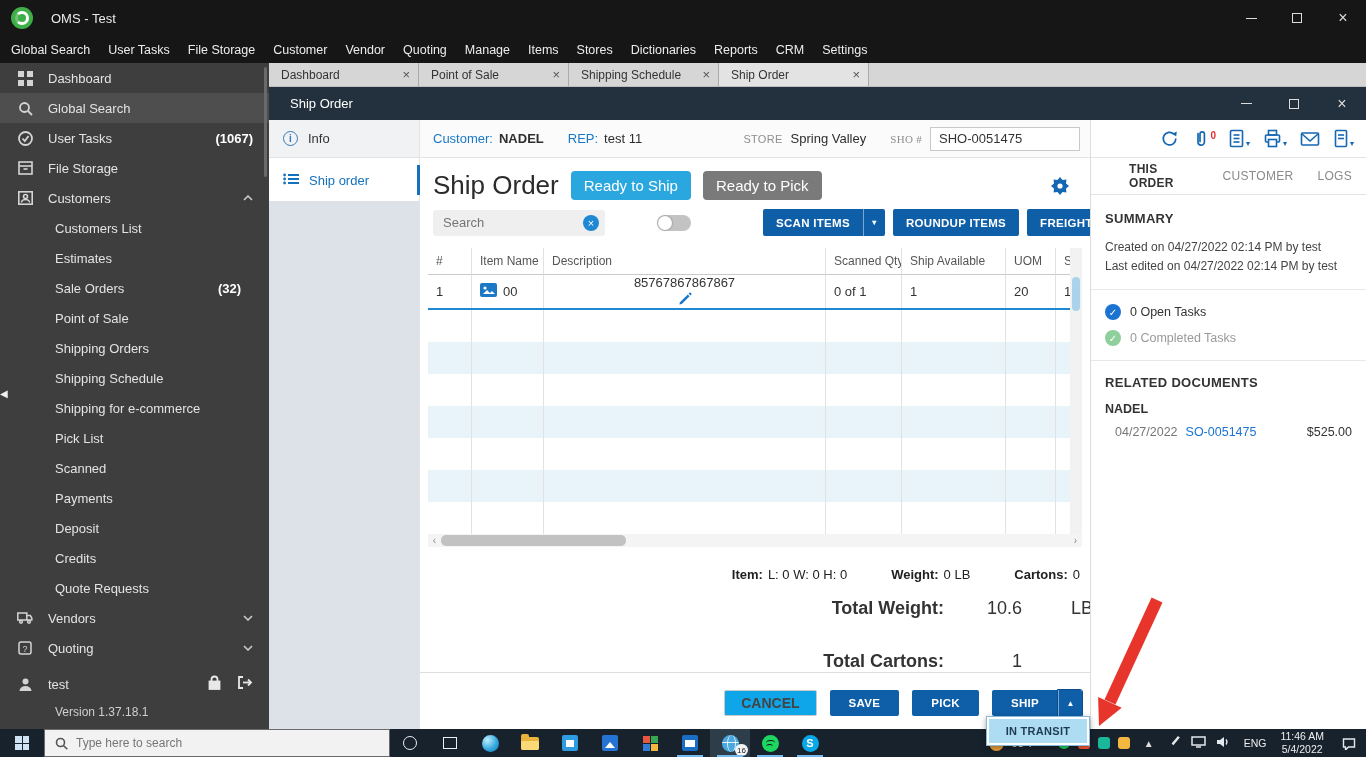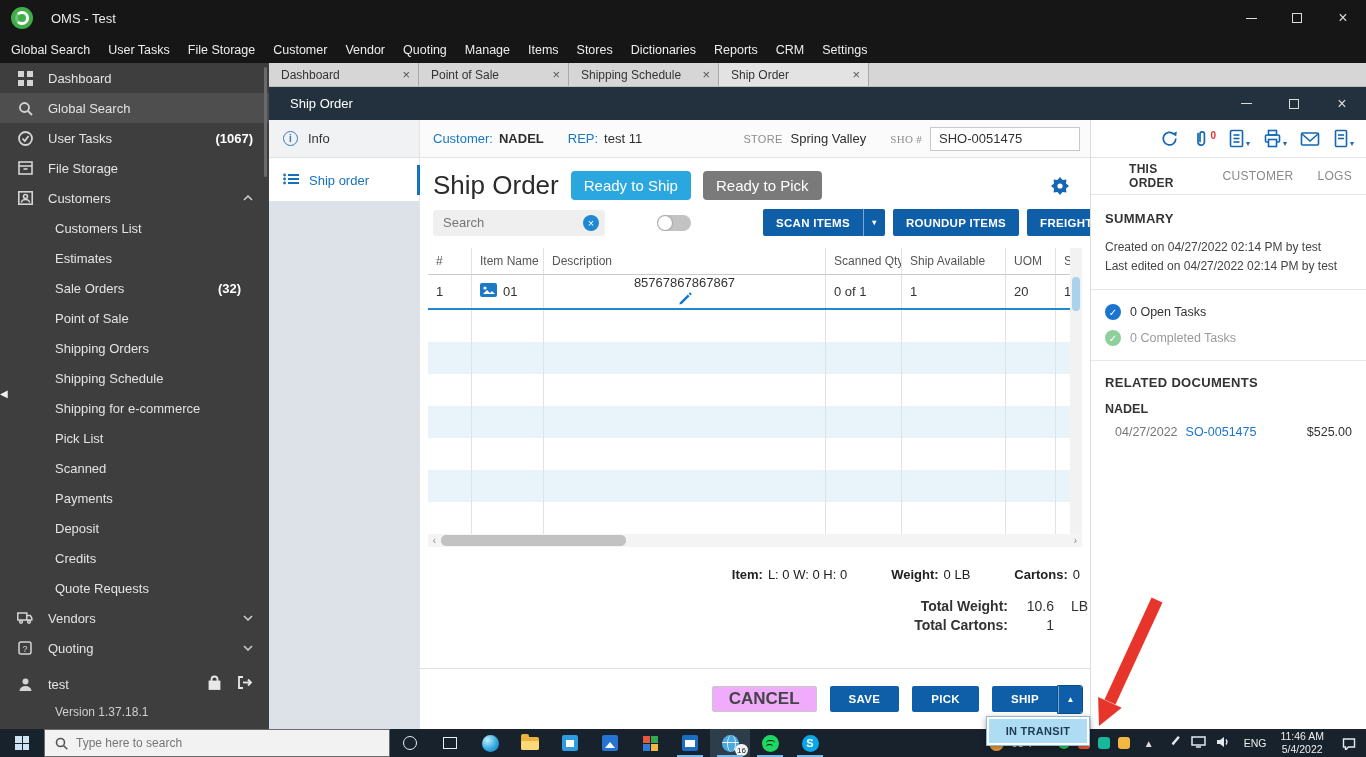--- a/index.html
+++ b/index.html
@@ -107,27 +107,27 @@
   .vscroll { position:absolute; right:0; top:0; bottom:0; width:12px; background:#f2f2f2; }
   .vthumb { position:absolute; left:2px; right:2px; top:29px; height:34px; background:#a9d3ea; border-radius:4px; }
 
   .hscroll { margin:0 8px; height:13px; background:#f4f4f4; display:flex; align-items:center; flex:0 0 auto; }
   .hs-arrow { width:13px; text-align:center; color:#8a8a8a; font-size:10px; line-height:13px; cursor:pointer; }
   .hs-track { flex:1; position:relative; height:100%; }
   .hs-thumb { position:absolute; left:0; top:1px; width:185px; height:11px; background:#c2c2c2; border-radius:5px; cursor:pointer; }
 
   .dims-row { display:flex; justify-content:flex-end; gap:44px; padding:20px 10px 0 0; font-size:13px; color:#222; flex:0 0 auto; }
   .dims-row b { font-weight:700; margin-right:5px; }
-  .totals { display:grid; grid-template-columns:auto 46px 26px; justify-content:flex-end; padding:16px 10px 0 0; row-gap:3px; font-size:14px; flex:0 0 auto; }
+  .totals { display:grid; grid-template-columns:auto 46px 26px; justify-content:flex-end; padding:16px 10px 0 0; row-gap:3px; font-size:18px; flex:0 0 auto;gap:32px; }
   .totals .tl { font-weight:700; text-align:right; }
   .totals .tv { text-align:right; }
   .totals .tu { padding-left:17px; }
 
   .footer-actions { margin-top:auto; border-top:1px solid #ddd; height:61px; flex:0 0 auto; display:flex; align-items:center; justify-content:flex-end; gap:13px; padding-right:8px; }
-  .btn-cancel { background:#f0abfc; border:1px solid #c9c9c9; color:#444; font-size:17px; font-weight:700; height:26px; padding:4px 16px;
+  .btn-cancel { background:#0ea5e9; border:1px solid #c9c9c9; color:#444; font-size:14px; font-weight:700; height:26px; padding:4px 16px;
                 display:flex; align-items:center; border-radius:2px; cursor:pointer; font-family:inherit; }
   .btn-foot { height:26px; padding:0 19px; }
   .ship-arrow { width:24px; padding:0; justify-content:center; font-size:8px; border-radius:0 2px 2px 0; border-left:1px solid rgba(255,255,255,.45); outline:1px solid #0a4d8c; }
 
   
   .opanel { width:276px; flex:0 0 auto; border-left:1px solid #ddd; display:flex; flex-direction:column; background:#fff; }
   .panel-icons { height:38px; flex:0 0 auto; border-bottom:1px solid #e4e4e4; display:flex; align-items:center; justify-content:flex-end; gap:13px; padding:0 12px; }
   .picon { display:flex; align-items:flex-end; color:#1467b3; cursor:pointer; }
   .picon .dd { font-size:8px; margin-left:1px; color:#1467b3; }
   .attach-badge { color:#e03131; font-size:10px; font-weight:700; position:relative; top:-7px; left:1px; }
@@ -512,21 +512,21 @@
               <div class="tcell">Sh</div>
             </div>
             <div class="trow data">
               <div class="tcell">1</div>
               <div class="tcell item-cell">
                 <span><svg width="17" height="14">
                       <rect width="17" height="14" rx="2" fill="#1b79c5"></rect>
                       <circle cx="5" cy="5" r="1.6" fill="#fff"></circle>
                       <path d="M3 11 L7 7 L10 10 L12 8 L15 11 Z" fill="#fff"></path>
                     </svg></span>
-                <span>01</span>
+                <span>00</span>
               </div>
               <div class="tcell cell-desc">
                 <span>85767867867867</span>
                 <span><svg width="15" height="15">
                       <path d="M3 12.2 L10.8 4.4 L12.6 6.2 L4.8 14 L2.4 14.6 Z" fill="#1878c8"></path>
                       <path d="M11.6 3.6 L13 2.2 L14.8 4 L13.4 5.4 Z" fill="#1878c8"></path>
                     </svg></span>
               </div>
               <div class="tcell red">0 of 1</div>
               <div class="tcell">1</div>

